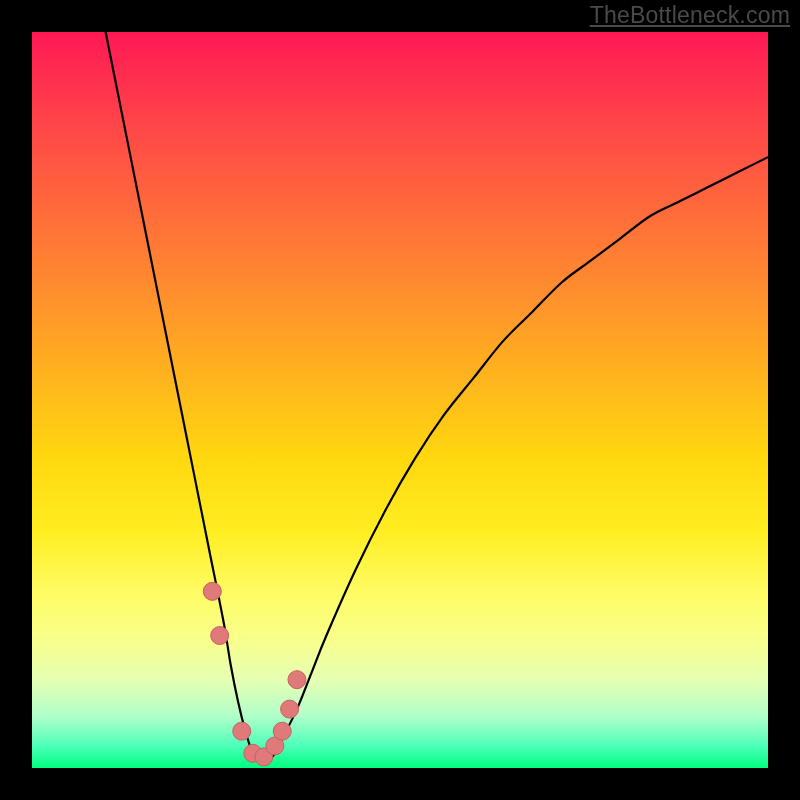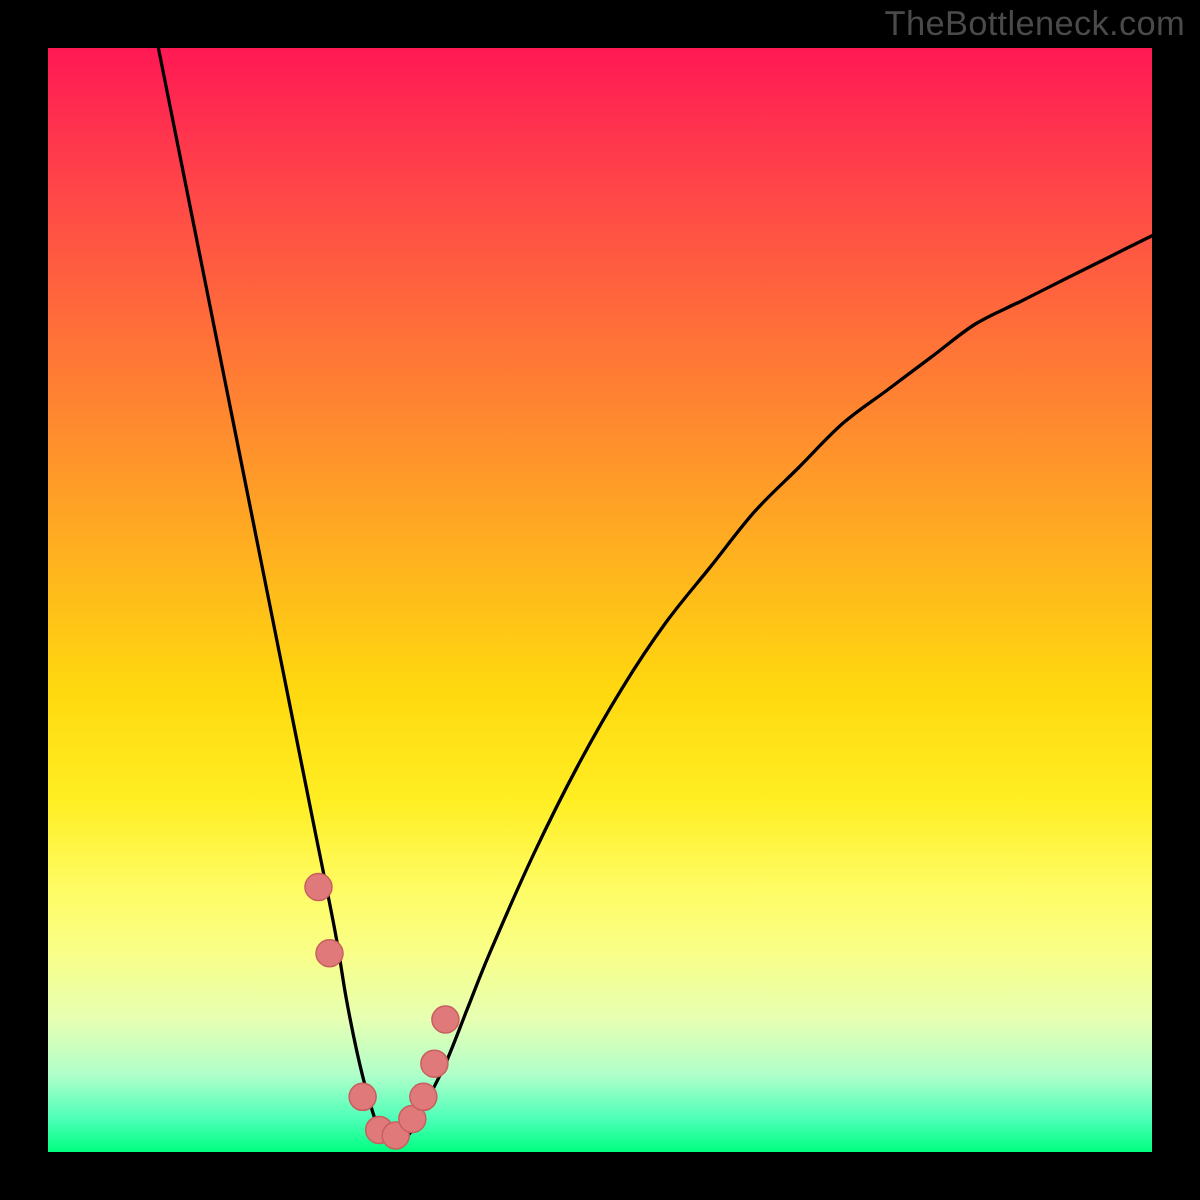--- a/index.html
+++ b/index.html
@@ -19,20 +19,21 @@
   }
   .watermark {
     position: absolute;
     top: 2px;
     right: 10px;
     color: #4a4a4a;
     font-size: 23px;
     font-weight: 400;
     letter-spacing: 0.2px;
     z-index: 10;
+    text-decoration: underline;
   }
   .plot-area {
     position: absolute;
     left: 32px;
     top: 32px;
     width: 736px;
     height: 736px;
     
     background: linear-gradient(to bottom,
       #ff1854 0%,

